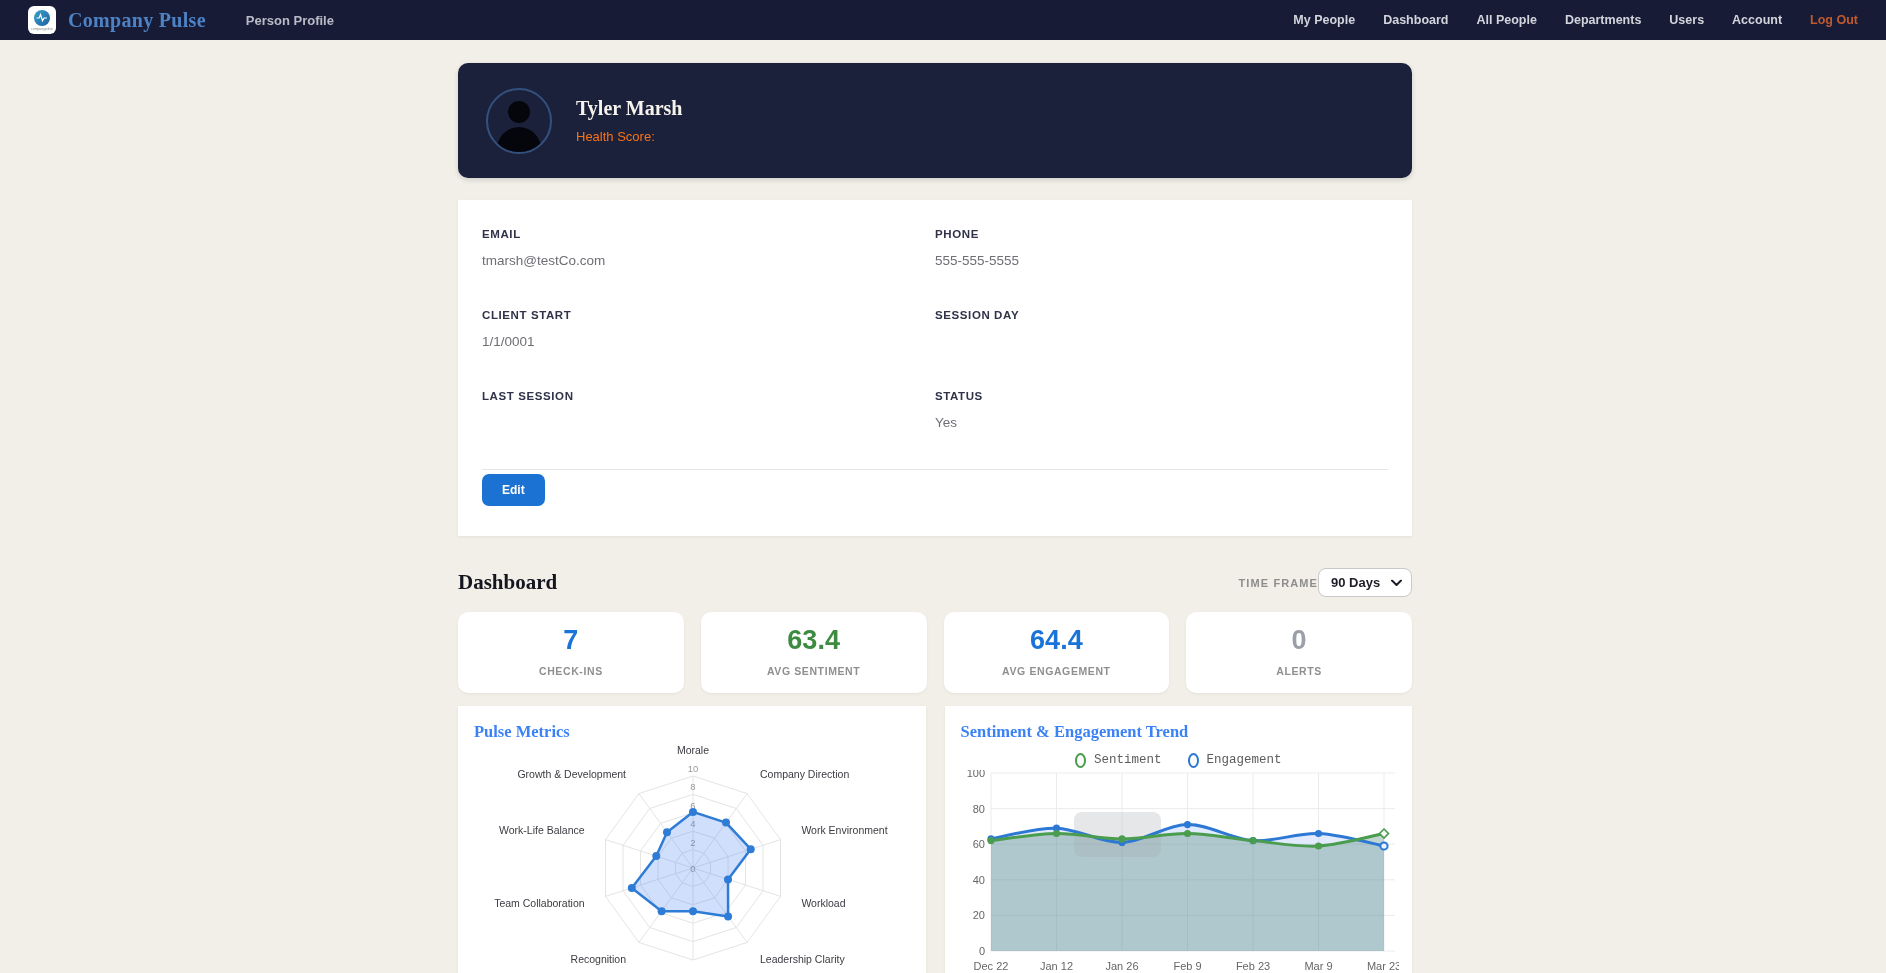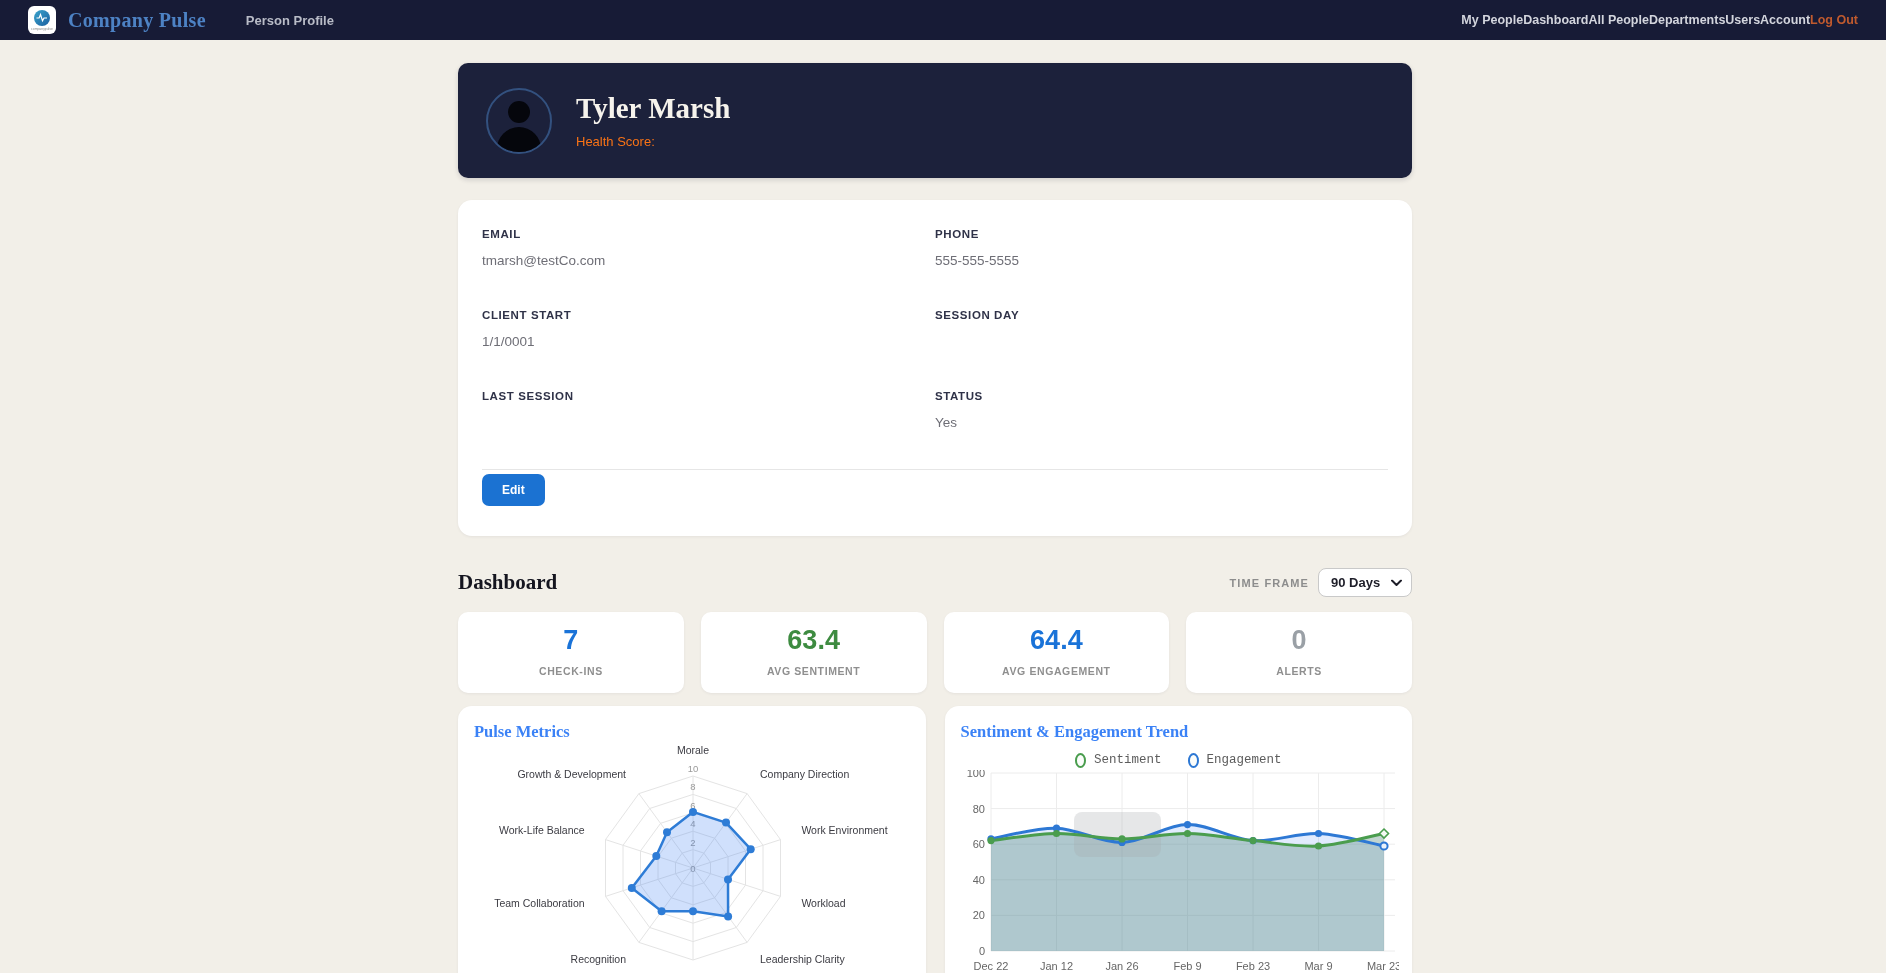--- a/index.html
+++ b/index.html
@@ -5,48 +5,48 @@
   * { margin:0; padding:0; box-sizing:border-box; }
   html,body { width:1886px; height:973px; overflow:hidden; }
   body { background:#f2efe8; font-family:"Liberation Sans", sans-serif; }
 
   
   .topbar { height:40px; background:#171b36; display:flex; align-items:center; padding:0 28px 0 28px; }
   .logo-badge { width:28px; height:28px; display:block; }
   .brand { margin-left:12px; font-family:"Liberation Serif", serif; font-weight:bold; font-size:20px; color:#4d82c4; letter-spacing:.3px; cursor:pointer; }
   .page-title { margin-left:40px; font-size:13px; color:#b9bcc7; font-weight:600; }
   .topbar .spacer { flex:1; }
-  .nav-links { display:flex; align-items:center; }
+  .nav-links { display:flex; align-items:center; gap:28px; }
   .nav-link { font-size:12.5px; color:#d3d5dd; font-weight:600; cursor:pointer; }
   .nav-link.logout { color:#c05a2e; }
 
   
   .page { width:954px; margin:23px 0 0 458px; }
 
   
   .profile-card { height:115px; background:#1c213b; border-radius:10px; display:flex; align-items:center; padding:0 28px; gap:24px; box-shadow:0 2px 5px rgba(20,20,43,.15); }
   .avatar { width:66px; height:66px; border-radius:50%; border:2px solid #33517f; position:relative; overflow:hidden; background:#1c213b; flex:0 0 auto; }
   .avatar .head { position:absolute; width:22px; height:22px; border-radius:50%; background:#05060c; top:11px; left:20px; }
   .avatar .shoulders { position:absolute; width:44px; height:30px; border-radius:22px 22px 0 0; background:#05060c; top:37px; left:9px; }
-  .profile-name { font-family:"Liberation Serif", serif; font-weight:bold; font-size:29px; color:#f6f3ec; margin-bottom:9px; }
+  .profile-name { font-family:"Liberation Serif", serif; font-weight:bold; font-size:20px; color:#f6f3ec; margin-bottom:9px; }
   .profile-health { font-size:13px; color:#f97316; }
 
   
-  .card { background:#fff; border-radius:14px; box-shadow:0 1px 3px rgba(20,20,43,.06); }
+  .card { background:#fff; border-radius:0; box-shadow:0 1px 3px rgba(20,20,43,.06); }
   .info-card { margin-top:22px; padding:28px 24px 30px; }
   .info-grid { display:grid; grid-template-columns:1fr 1fr; row-gap:40px; }
   .field-label { font-size:11.5px; font-weight:bold; color:#2f3248; letter-spacing:.6px; }
   .field-value { font-size:13.5px; color:#6e6e76; margin-top:13px; min-height:16px; }
   .info-divider { border:none; border-top:1px solid #e6e6e6; margin-top:38px; }
   .edit-btn { margin-top:4px; background:#1b72d2; color:#fff; border:none; border-radius:7px; font-size:12px; font-weight:bold; padding:9px 20px; cursor:pointer; font-family:"Liberation Sans", sans-serif; }
 
   
   .dash-header { display:flex; align-items:center; justify-content:space-between; margin-top:32px; }
   .dash-title { font-family:"Liberation Serif", serif; font-weight:bold; font-size:21px; color:#15151f; }
-  .tf-group { display:flex; align-items:center; gap:9px; }
+  .tf-group { display:flex; align-items:center; gap:0; }
   .tf-label { font-size:11px; color:#8d8d8d; font-weight:600; letter-spacing:1.1px; }
   .select-wrap { position:relative; background:#fff; border:1px solid #c9c9c9; border-radius:8px; }
   .select-wrap select { appearance:none; -webkit-appearance:none; border:none; background:transparent; font-size:13px; color:#1d1d28; font-weight:600; padding:6px 30px 6px 12px; outline:none; font-family:"Liberation Sans", sans-serif; cursor:pointer; }
   .select-chevron { position:absolute; right:9px; top:50%; transform:translateY(-50%); pointer-events:none; display:flex; }
 
   
   .stats-row { display:grid; grid-template-columns:repeat(4,1fr); gap:17px; margin-top:15px; }
   .stat-card { border-radius:10px; text-align:center; padding:13px 0 16px; }
   .stat-value { font-size:27px; font-weight:bold; }
   .stat-label { font-size:10.5px; color:#8f8f8f; letter-spacing:.6px; margin-top:9px; font-weight:600; }

